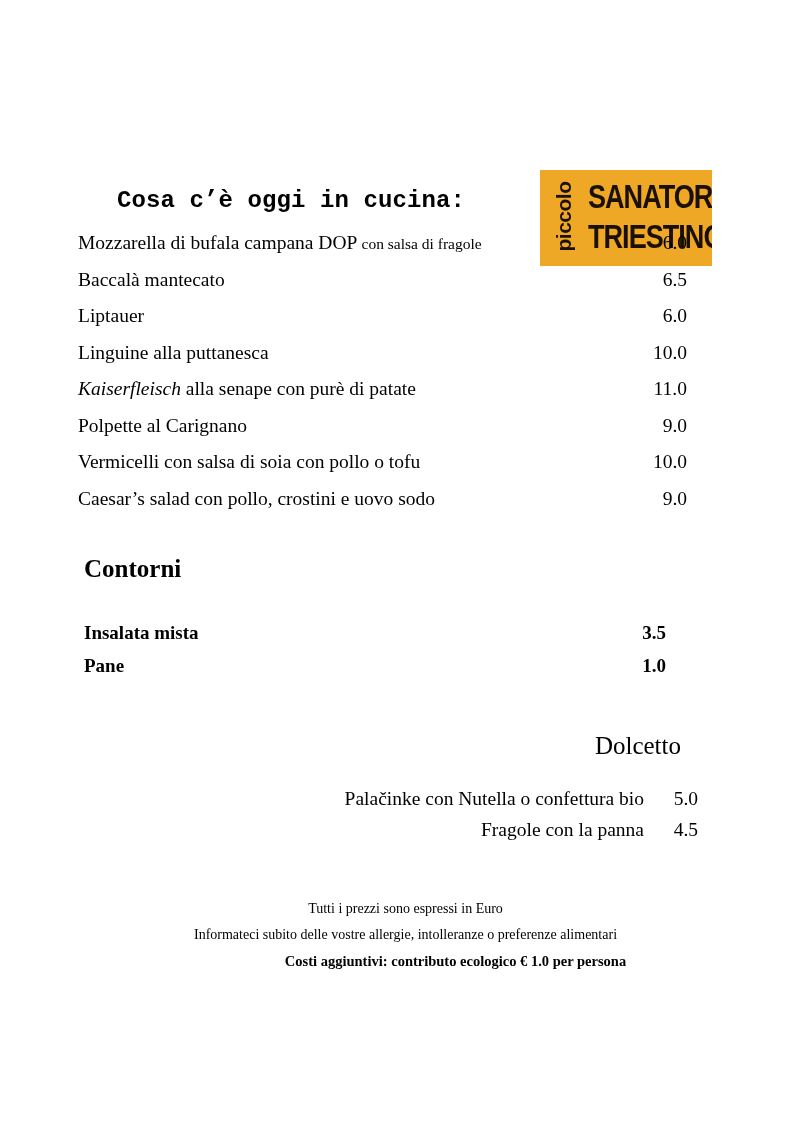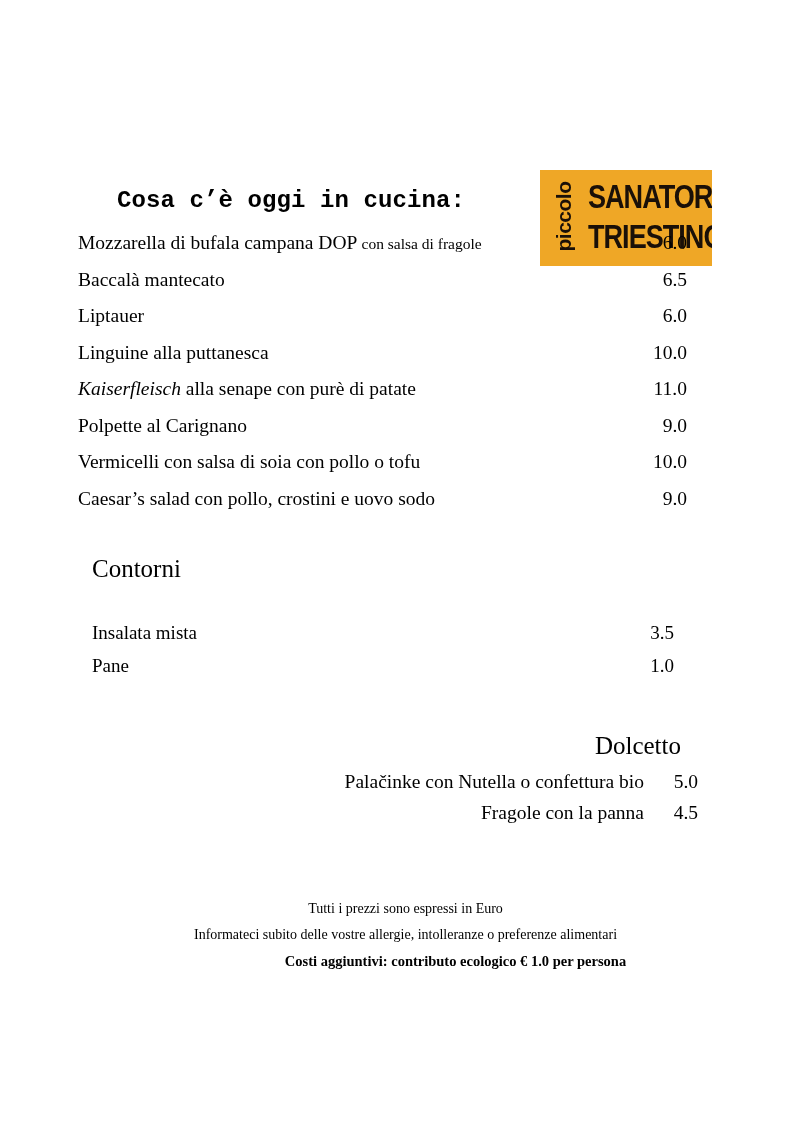--- a/index.html
+++ b/index.html
@@ -111,23 +111,24 @@
   .item-price {
     font-size: 19.5px;
     line-height: 24px;
     text-align: right;
     white-space: nowrap;
   }
 
   
   .contorni {
     position: absolute;
-    left: 92px;
+    left: 84px;
     top: 554px;
     width: 582px;
+    font-weight: bold;
   }
   .section-heading {
     font-size: 25px;
     line-height: 30px;
     margin-bottom: 6px;
     white-space: nowrap;
   }
   .sub-row {
     display: flex;
     align-items: baseline;
@@ -152,21 +153,21 @@
     position: absolute;
     left: 150px;
     top: 731px;
     width: 548px;
   }
   .dolcetto-heading {
     font-size: 25px;
     line-height: 30px;
     text-align: right;
     padding-right: 17px;
-    margin-bottom: 9px;
+    margin-bottom: 26px;
     white-space: nowrap;
   }
   .dolce-row {
     display: flex;
     align-items: baseline;
     justify-content: flex-end;
     height: 31px;
   }
   .dolce-name {
     font-size: 19.5px;

